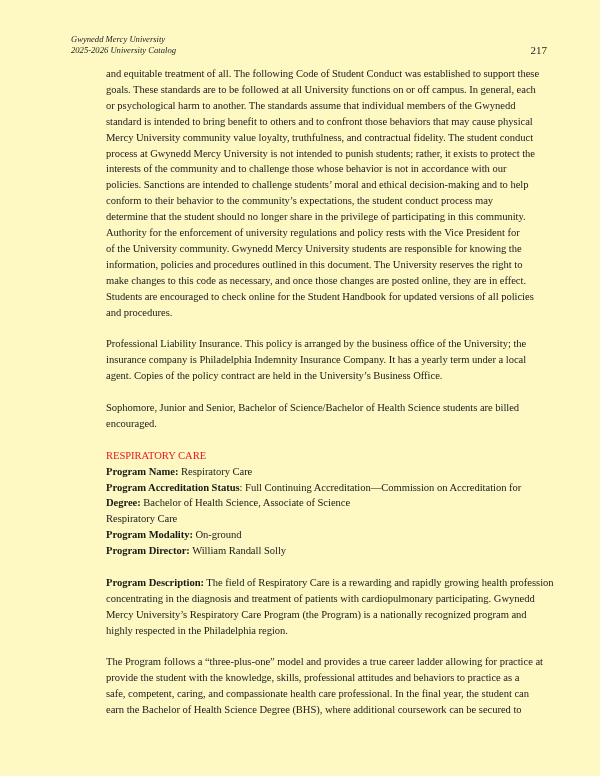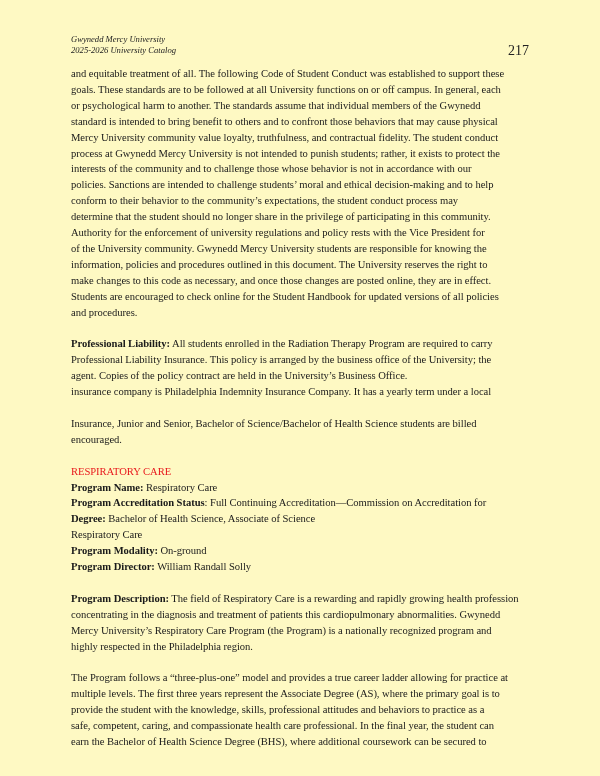--- a/index.html
+++ b/index.html
@@ -3,30 +3,30 @@
   <meta charset="utf-8">
   <style>
     html, body { margin: 0; padding: 0; background: #ffffff; }
     body { width: 600px; height: 776px; position: relative; overflow: hidden; }
     .page {
       position: absolute; left: 0; top: 0; width: 600px; height: 776px;
       background: #fef9c3; color: #1a1a1a;
       font-family: Liberation Serif, serif;
     }
     .hdr { position: absolute; left: 71px; top: 34px; font-size: 8.6px; font-style: italic; line-height: 11px; color: #222; }
-    .pnum { position: absolute; right: 71px; top: 45px; font-size: 14px; line-height: 11px; color: #222; }
+    .pnum { position: absolute; right: 53px; top: 45px; font-size: 11px; line-height: 11px; color: #222; }
     .body {
       position: absolute; left: 71px; top: 66px; width: 462px;
       font-size: 10.6px; line-height: 15.9px; letter-spacing: -0.05px;
     }
     .body p { margin: 0 0 15.9px 0; }
     .body p.tight { margin: 0; }
     .lbl { font-weight: bold; }
     .sect { color: #e8191d; margin: 0; }
-    .ln { display: block; white-space: nowrap; }
+    .ln { display: block; white-space: nowrap; margin-left: 35px; }
   </style>
 </head>
 <body>
 
 <div class="page">
   <div class="hdr">
     <div>Gwynedd Mercy University</div>
     <div>2025-2026 University Catalog</div>
   </div>
   <div class="pnum">217</div>
@@ -45,50 +45,48 @@
       <span class="ln">determine that the student should no longer share in the privilege of participating in this community.</span>
       <span class="ln">Authority for the enforcement of university regulations and policy rests with the Vice President for</span>
       <span class="ln">of the University community. Gwynedd Mercy University students are responsible for knowing the</span>
       <span class="ln">information, policies and procedures outlined in this document. The University reserves the right to</span>
       <span class="ln">make changes to this code as necessary, and once those changes are posted online, they are in effect.</span>
       <span class="ln">Students are encouraged to check online for the Student Handbook for updated versions of all policies</span>
       <span class="ln">and procedures.</span>
     </p>
 
     <p>
-      <span class="ln"><span class="lbl">Professional Liability:</span><span> All students enrolled in the Radiation Therapy Program are required to carry</span></span>
       <span class="ln">Professional Liability Insurance. This policy is arranged by the business office of the University; the</span>
+      <span class="ln">insurance company is Philadelphia Indemnity Insurance Company. It has a yearly term under a local</span>
       <span class="ln">agent. Copies of the policy contract are held in the University’s Business Office.</span>
-      <span class="ln">insurance company is Philadelphia Indemnity Insurance Company. It has a yearly term under a local</span>
     </p>
 
     <p>
-      <span class="ln">Insurance, Junior and Senior, Bachelor of Science/Bachelor of Health Science students are billed</span>
+      <span class="ln">Sophomore, Junior and Senior, Bachelor of Science/Bachelor of Health Science students are billed</span>
       <span class="ln">encouraged.</span>
     </p>
 
     <p>
       <span class="ln sect">RESPIRATORY CARE</span>
       <span class="ln"><span class="lbl">Program Name:</span><span> Respiratory Care</span></span>
       <span class="ln"><span class="lbl">Program Accreditation Status</span><span>: Full Continuing Accreditation—Commission on Accreditation for</span></span>
       <span class="ln"><span class="lbl">Degree:</span><span> Bachelor of Health Science, Associate of Science</span></span>
       <span class="ln"><span>Respiratory Care</span></span>
       <span class="ln"><span class="lbl">Program Modality:</span><span> On-ground</span></span>
       <span class="ln"><span class="lbl">Program Director:</span><span> William Randall Solly</span></span>
     </p>
 
     <p>
       <span class="ln"><span class="lbl">Program Description:</span><span> The field of Respiratory Care is a rewarding and rapidly growing health profession</span></span>
-      <span class="ln">concentrating in the diagnosis and treatment of patients this cardiopulmonary abnormalities. Gwynedd</span>
+      <span class="ln">concentrating in the diagnosis and treatment of patients with cardiopulmonary participating. Gwynedd</span>
       <span class="ln">Mercy University’s Respiratory Care Program (the Program) is a nationally recognized program and</span>
       <span class="ln">highly respected in the Philadelphia region.</span>
     </p>
 
     <p class="tight">
       <span class="ln">The Program follows a “three-plus-one” model and provides a true career ladder allowing for practice at</span>
-      <span class="ln">multiple levels. The first three years represent the Associate Degree (AS), where the primary goal is to</span>
       <span class="ln">provide the student with the knowledge, skills, professional attitudes and behaviors to practice as a</span>
       <span class="ln">safe, competent, caring, and compassionate health care professional. In the final year, the student can</span>
       <span class="ln">earn the Bachelor of Health Science Degree (BHS), where additional coursework can be secured to</span>
 
     </p>
   </div>
 </div>
 
 </body></html>

